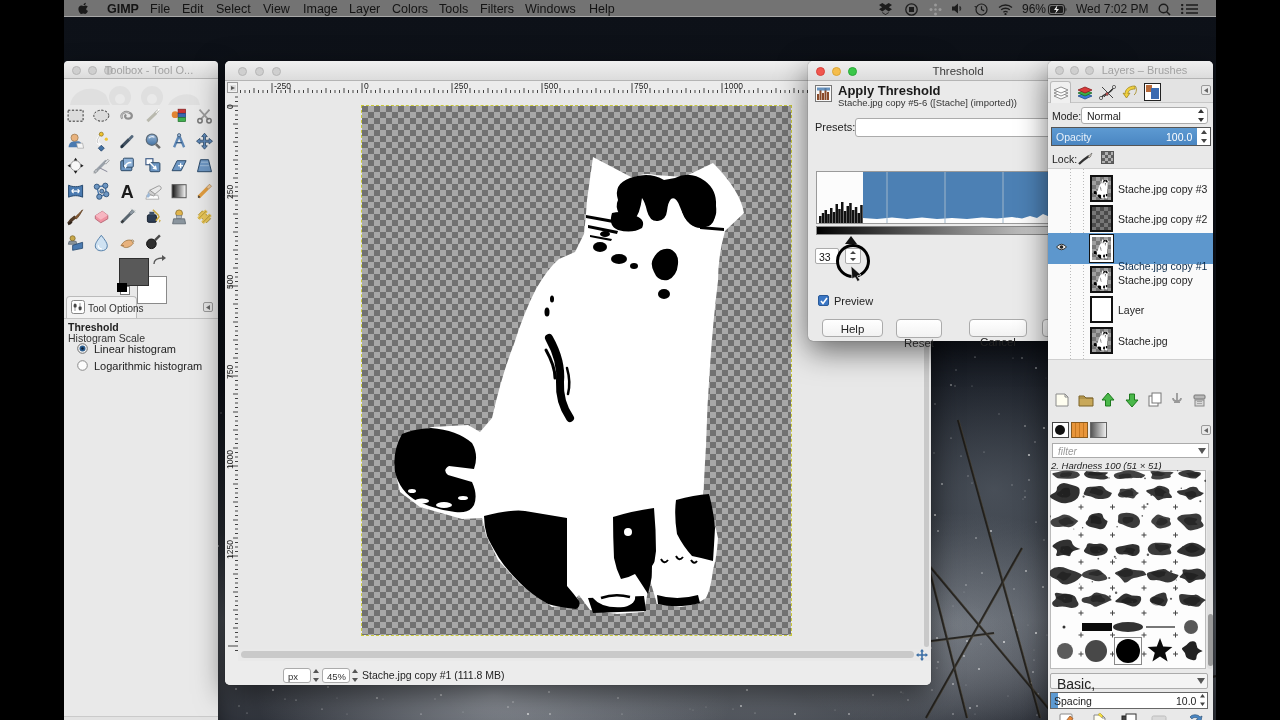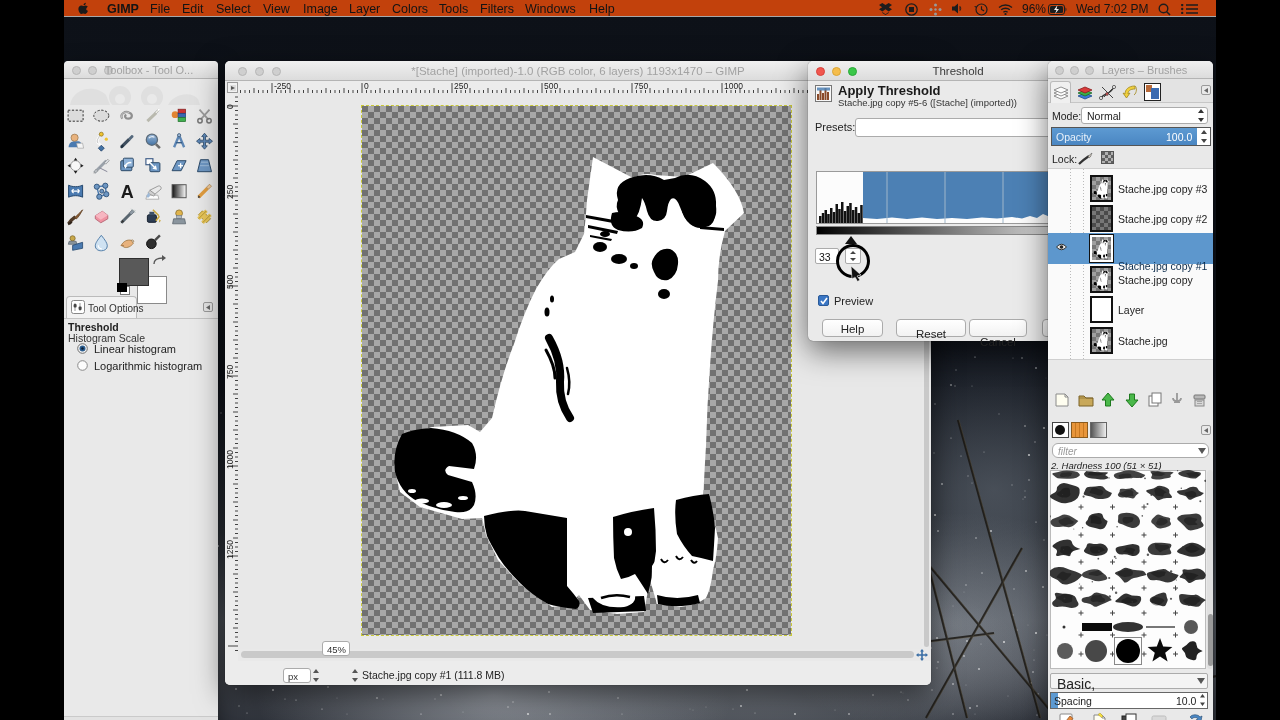--- a/index.html
+++ b/index.html
@@ -9,21 +9,21 @@
 
 #desktop{left:64px;top:0;width:1152px;height:720px;
  background:
   radial-gradient(340px 155px at 430px 695px, rgba(205,210,217,.55), rgba(205,210,217,0) 70%),
   radial-gradient(430px 170px at 680px 680px, rgba(162,168,175,.45), rgba(162,168,175,0) 70%),
   radial-gradient(280px 160px at 890px 625px, rgba(145,151,159,.5), rgba(145,151,159,0) 70%),
   radial-gradient(250px 230px at 930px 490px, rgba(100,108,118,.55), rgba(100,108,118,0) 70%),
   linear-gradient(#0d1118 0%, #0f131b 52%, #2e333b 74%, #51565e 86%, #484c54 93%, #31353d 100%);
 }
 
-#menubar{left:64px;top:0;width:1152px;height:17px;background:#c2410c;
+#menubar{left:64px;top:0;width:1152px;height:17px;background:#737373;
  border-bottom:1px solid #a8a8a8;font-size:12.5px;color:#141414;}
 #menubar .mi{position:absolute;top:1.5px;}
 
 .win{position:absolute;border-radius:5px;box-shadow:0 10px 30px rgba(0,0,0,.55),0 0 1px rgba(0,0,0,.7);margin-top:44px;}
 .tbar{position:absolute;left:0;top:0;right:0;height:20px;border-radius:5px 5px 0 0;
  background:linear-gradient(#f0f0f0,#dcdcdc);border-bottom:1px solid #b4b4b4;}
 .tl{position:absolute;top:5.5px;width:9px;height:9px;border-radius:50%;}
 .tl.gray{background:#cfcfcf;border:1px solid #b6b6b6;}
 .ttext{position:absolute;top:4px;width:100%;text-align:center;font-size:11.5px;}
 .inact{color:#a2a2a2;}
@@ -784,21 +784,20 @@
         <path d="M5 3h8v10H7" fill="none" stroke="#e8c829" stroke-width="2.4"></path>
         <path d="M7 13l-3.5-2.8L7 7.5z" fill="#e8c829"></path>
         <circle cx="4.3" cy="13.3" r="2.6" fill="#2e6da4" stroke="#fff" stroke-width=".7"></circle>
       </svg>
   </div>
   <div id="imgwin" class="win">
     <div class="tbar">
         <div class="tl gray" style="left:13px"></div>
         <div class="tl gray" style="left:30px"></div>
         <div class="tl gray" style="left:47px"></div>
-        <div class="ttext inact">*[Stache] (imported)-1.0 (RGB color, 6 layers) 1193x1470 – GIMP</div>
       </div>
 
     <div class="abs" style="left:2px;top:21px;width:11px;height:11px;background:#f2f2f2;border:1px solid #9a9a9a"></div>
     <svg class="abs" style="left:5px;top:24px" width="6" height="6" viewBox="0 0 6 6">
         <path d="M0 0h6v6H0z" fill="#ddd"></path>
         <path d="M1 1l4 2-4 2z" fill="#555"></path>
       </svg>
 
     <svg class="abs" style="left:0;top:20px" width="706px" height="585" viewBox="0 0 706 585">
       <rect x="13" y="0" width="693" height="12" fill="#ececec"></rect>
@@ -1114,21 +1113,21 @@
         <path d="M6 0 8 2.5 6.8 2.5 6.8 5.2 9.5 5.2 9.5 4 12 6 9.5 8 9.5 6.8 6.8 6.8 6.8 9.5 8 9.5 6 12 4 9.5 5.2 9.5 5.2 6.8 2.5 6.8 2.5 8 0 6 2.5 4 2.5 5.2 5.2 5.2 5.2 2.5 4 2.5z" fill="#3a6ea5"></path>
       </svg>
 
     <div class="abs" style="left:0;top:600px;right:0;height:24px;background:#ececec;border-radius:0 0 5px 5px"></div>
     <div class="combo" style="left:58px;top:607px;width:28px;height:15px;font-size:9.5px;color:#333">
         <span style="position:absolute;left:4px;top:2px">px</span>
       </div>
     <svg class="abs" style="left:87px;top:608px" width="8" height="13" viewBox="0 0 8 13">
         <path d="M4 0 7 4H1z M4 13 7 9H1z" fill="#555"></path>
       </svg>
-    <div class="combo" style="left:97px;top:580px;width:28px;height:15px;font-size:9.5px;color:#333">
+    <div class="combo" style="left:97px;top:607px;width:28px;height:15px;font-size:9.5px;color:#333">
         <span style="position:absolute;right:3px;top:2px">45%</span>
       </div>
     <svg class="abs" style="left:126px;top:608px" width="8" height="13" viewBox="0 0 8 13">
         <path d="M4 0 7 4H1z M4 13 7 9H1z" fill="#555"></path>
       </svg>
     <span class="abs" style="left:137px;top:608px;font-size:10.5px;color:#222">Stache.jpg copy #1 (111.8 MB)</span>
   </div>
   <div id="thr" class="win">
     <div class="tbar">
         <div class="tl" style="left:7.5px;background:#f1564e;border:1px solid #d8423b"></div>
@@ -1187,21 +1186,21 @@
     <div class="abs" style="left:28px;top:183px;width:34px;height:34px;border:3px solid #000;border-radius:50%"></div>
     <svg class="abs" style="left:43px;top:205px" width="11" height="16" viewBox="0 0 11 16">
         <path d="M0 0 10 9 6 10 9 14 6.5 15.5 4 11 1 13z" fill="#111" stroke="#fff" stroke-width=".6"></path>
       </svg>
     <div class="abs" style="left:10px;top:234px;width:11px;height:11px;background:#3a76c4;border:1px solid #2a5a98;border-radius:2px"></div>
     <svg class="abs" style="left:12px;top:236px" width="8" height="8" viewBox="0 0 8 8">
         <path d="M1 4 3 6.5 7 1" fill="none" stroke="#fff" stroke-width="1.6"></path>
       </svg>
     <span class="abs" style="left:26px;top:234px;font-size:11px;color:#222">Preview</span>
     <div class="btn" style="left:14px;top:258px;width:61px;height:18px;padding-top:2.5px">Help</div>
-    <div class="btn" style="left:88px;top:258px;width:70px;height:18px;padding-top:8px">Reset</div>
+    <div class="btn" style="left:88px;top:258px;width:46px;height:18px;padding-top:17px">Reset</div>
     <div class="btn" style="left:161px;top:258px;width:58px;height:18px;padding-top:16px">Cancel</div>
     <div class="btn" style="left:234px;top:258px;width:58px;height:18px;padding-top:2.5px">OK</div>
   </div>
   <div id="lay" class="win">
     <div class="tbar" style="height:18px">
         <div class="tl gray" style="left:7px;top:4.5px"></div>
         <div class="tl gray" style="left:22px;top:4.5px"></div>
         <div class="tl gray" style="left:37px;top:4.5px"></div>
         <div class="ttext inact" style="top:3px;font-size:11px;padding-left:28px">Layers – Brushes</div>
       </div>
@@ -1323,21 +1322,21 @@
 
     <div class="abs" style="left:4px;top:361px;width:17px;height:16px;background:#fff;border:1px solid #444"></div>
     <div class="abs" style="left:7px;top:364px;width:10px;height:10px;background:#111;border-radius:50%"></div>
     <div class="abs" style="left:23px;top:361px;width:17px;height:16px;background:repeating-linear-gradient(90deg,#e8953a 0 3px,#c87820 3px 4px);border:1px solid #8a5a1d"></div>
     <div class="abs" style="left:42px;top:361px;width:17px;height:16px;background:linear-gradient(90deg,#555,#eee);border:1px solid #666"></div>
     <div class="abs" style="left:153px;top:364px;width:10px;height:10px;border:1px solid #9a9a9a;border-radius:2px;background:#e8e8e8"></div>
     <svg class="abs" style="left:155.5px;top:366.5px" width="5" height="5" viewBox="0 0 5 5">
         <path d="M4 0 0 2.5 4 5z" fill="#666"></path>
       </svg>
 
-    <div class="combo" style="left:4px;top:382px;width:157px;height:15px;border-radius:6px">
+    <div class="combo" style="left:4px;top:382px;width:157px;height:15px;border-radius:0">
         <span style="position:absolute;left:5px;top:1.5px;font-size:10px;color:#999;font-style:italic">filter</span>
       </div>
     <svg class="abs" style="left:150px;top:387px" width="8" height="6" viewBox="0 0 8 6">
         <path d="M0 0h8L4 6z" fill="#555"></path>
       </svg>
     <span class="abs" style="left:3px;top:399px;font-size:9.5px;font-style:italic;color:#222">2. Hardness 100 (51 × 51)</span>
 
     <div class="abs" style="left:2px;top:409px;width:156px;height:199px;background:#fdfdfd;border:1px solid #bbb"></div>
     <svg id="brushes" class="abs" style="left:2px;top:409px" width="156" height="199" viewBox="0 0 156 199">
         <path d="M30.0 5.0 Q30.0 5.0 28.5 6.5 Q27.0 8.0 23.3 8.4 Q19.6 8.9 16.6 8.8 Q13.6 8.6 10.4 8.5 Q7.2 8.5 5.8 7.3 Q4.5 6.2 2.8 4.8 Q1.1 3.4 4.8 2.8 Q8.5 2.1 10.9 1.3 Q13.3 0.6 16.8 0.6 Q20.2 0.6 24.2 1.2 Q28.1 1.8 29.1 3.4 Z" fill="#383838" opacity=".95"></path>

